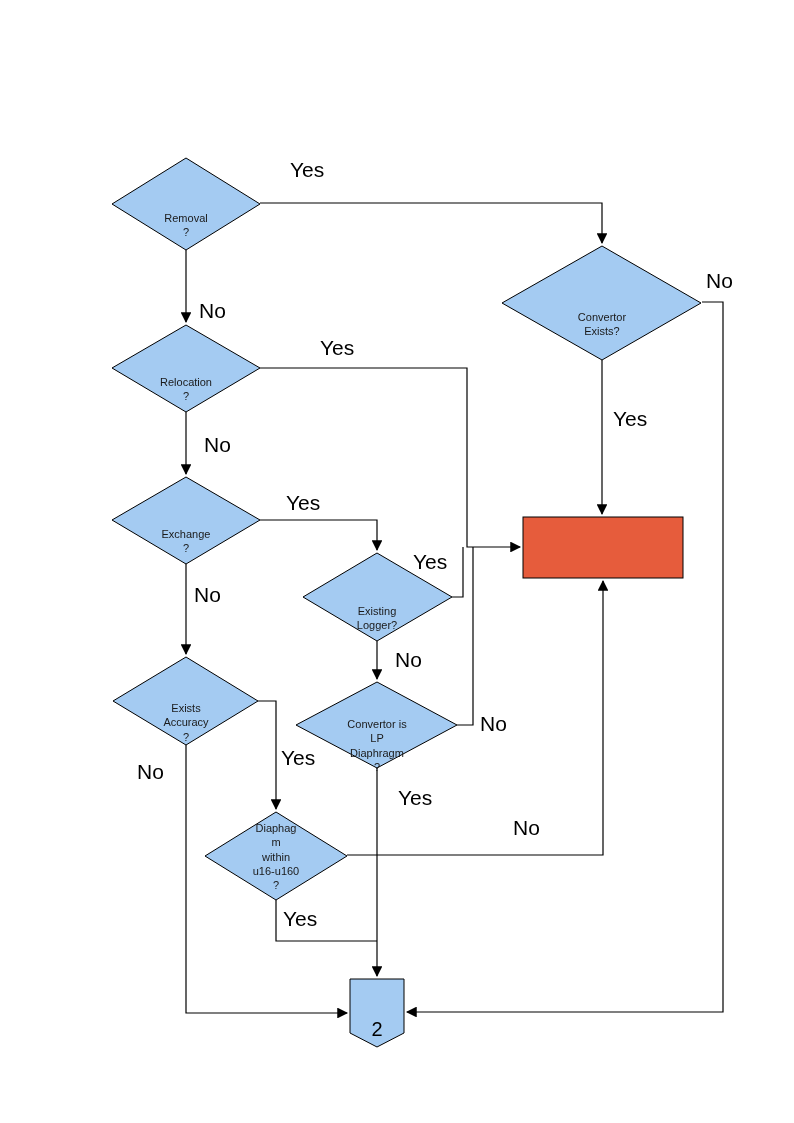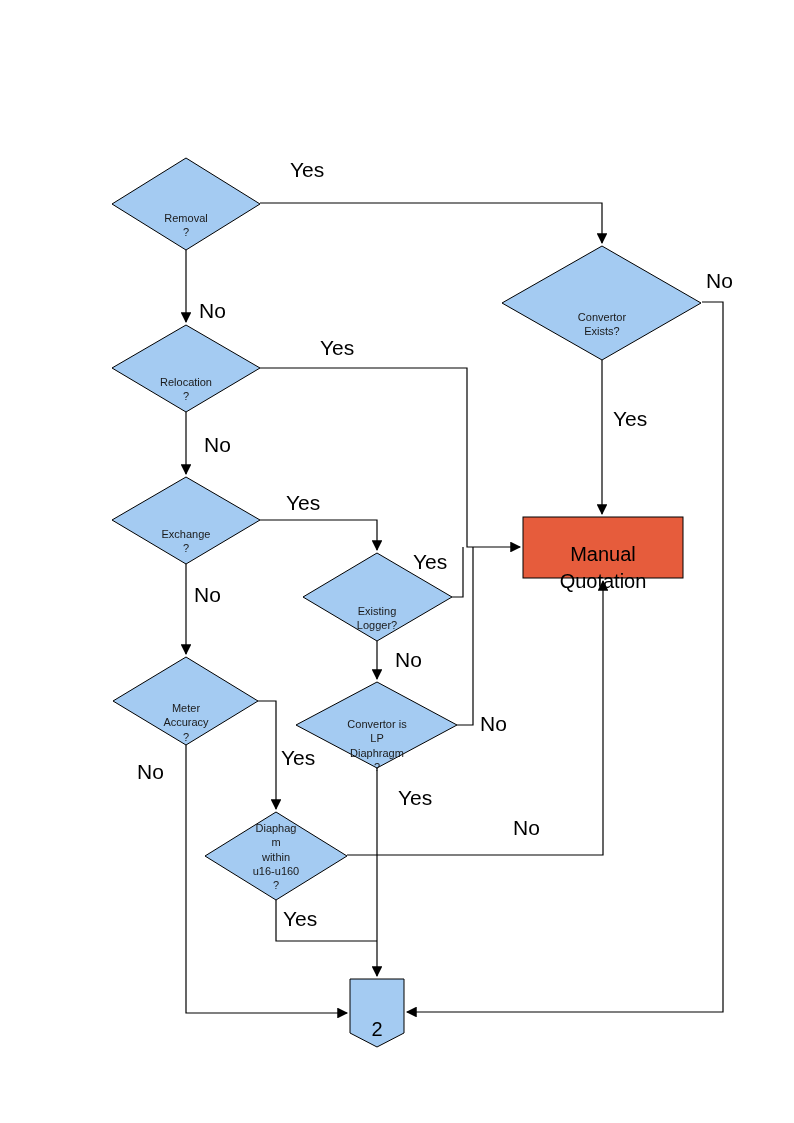--- a/index.html
+++ b/index.html
@@ -91,38 +91,36 @@
       <polygon class="shape" points="350,979 404,979 404,1033 377,1047 350,1033"></polygon>
     </g>
   </svg>
 
   <div class="node-label" style="left:186px;top:204px">Removal
 ?</div>
   <div class="node-label" style="left:186px;top:368px">Relocation
 ?</div>
   <div class="node-label" style="left:186px;top:520px">Exchange
 ?</div>
-  <div class="node-label" style="left:186px;top:701px">Meter
+  <div class="node-label" style="left:186px;top:701px">Exists
 Accuracy
 ?</div>
   <div class="node-label" style="left:377px;top:597px">Existing
 Logger?</div>
   <div class="node-label" style="left:377px;top:725px">Convertor is
 LP
 Diaphragm
 ?</div>
   <div class="node-label" style="left:276px;top:836px">Diaphag
 m
 within
 u16-u160
 ?</div>
   <div class="node-label" style="left:602px;top:303px">Convertor
 Exists?</div>
-  <div class="node-label big" style="left:603px;top:547px">Manual
-Quotation</div>
   <div class="node-label big" style="left:377px;top:1008px">2</div>
 
   <div class="edge-label" style="left:290px;top:158px">Yes</div>
   <div class="edge-label" style="left:199px;top:299px">No</div>
   <div class="edge-label" style="left:320px;top:336px">Yes</div>
   <div class="edge-label" style="left:204px;top:433px">No</div>
   <div class="edge-label" style="left:286px;top:491px">Yes</div>
   <div class="edge-label" style="left:194px;top:583px">No</div>
   <div class="edge-label" style="left:413px;top:550px">Yes</div>
   <div class="edge-label" style="left:395px;top:648px">No</div>

